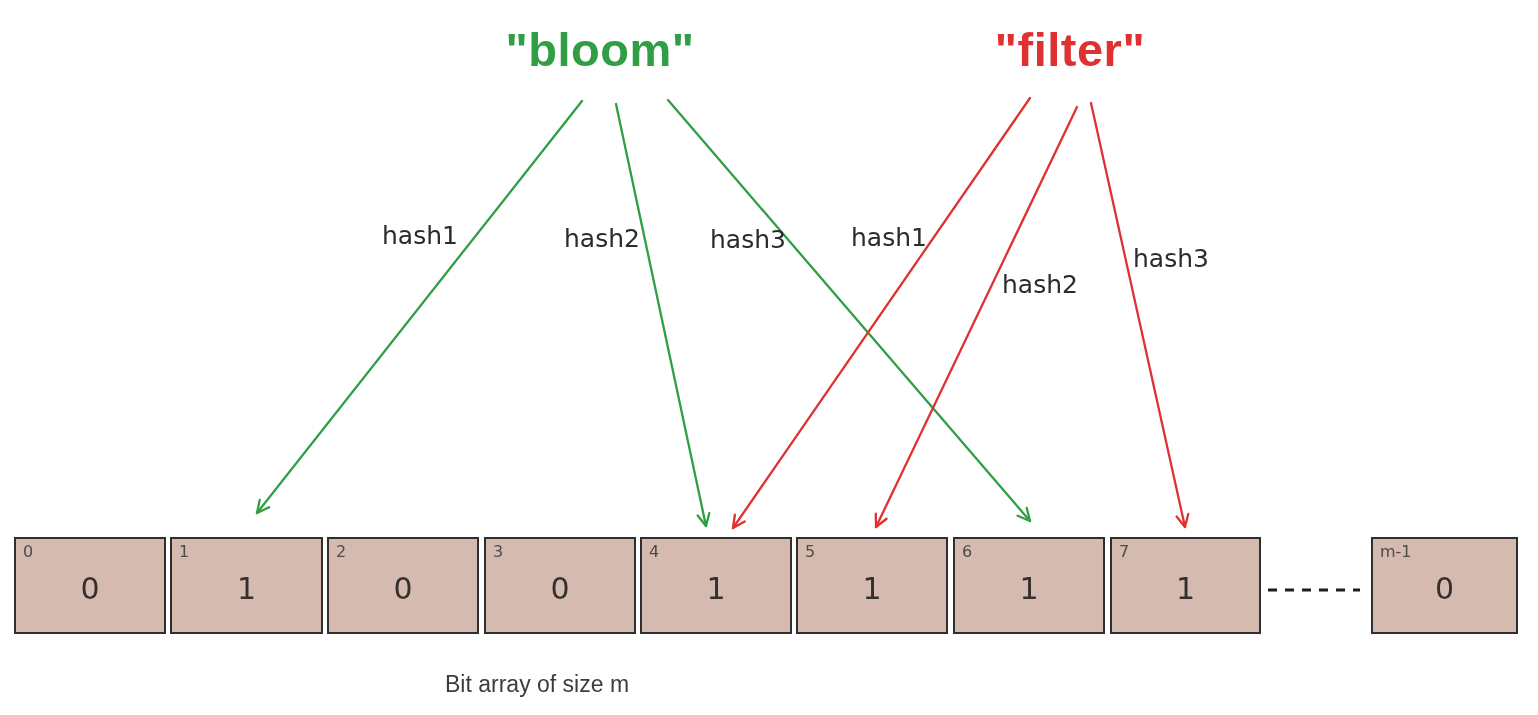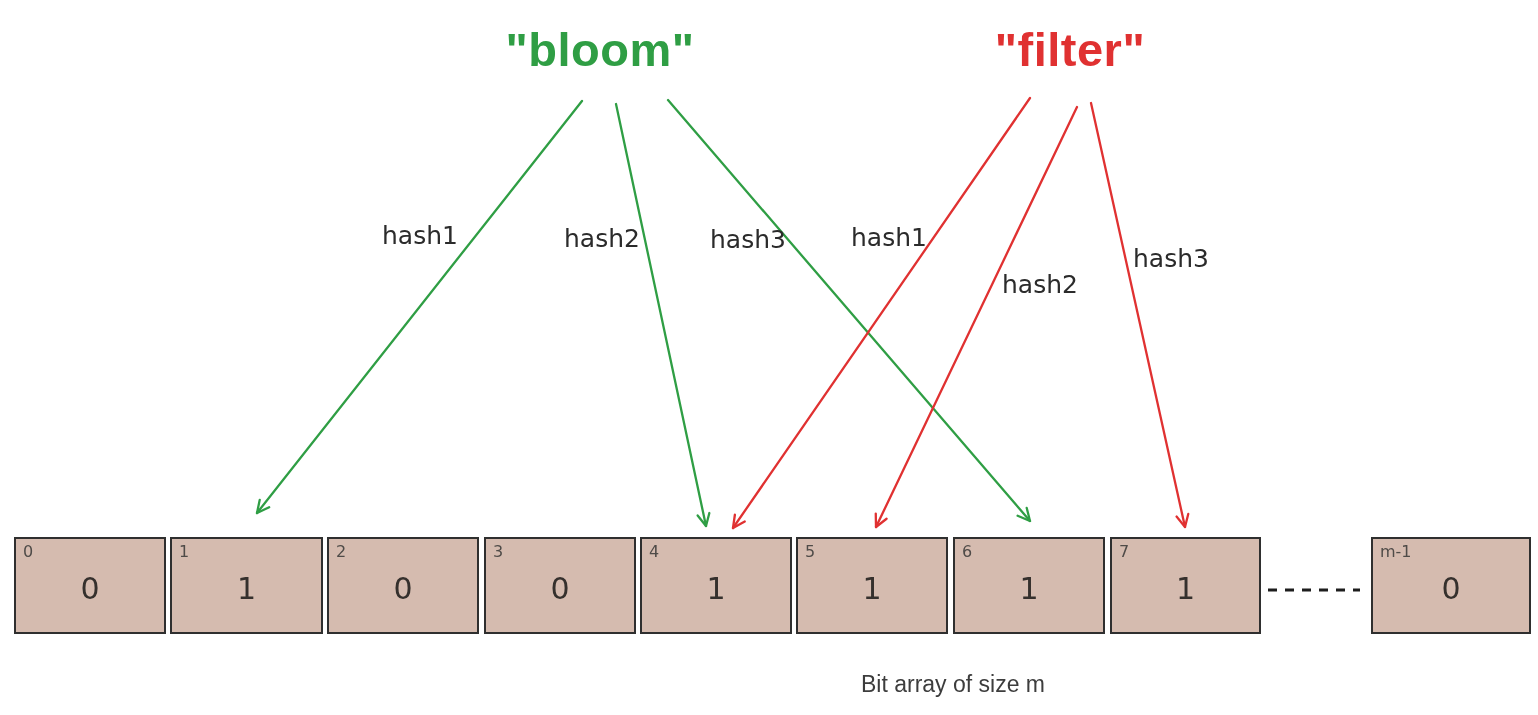--- a/index.html
+++ b/index.html
@@ -77,21 +77,21 @@
     font-size: 30px;
     color: #35302d;
     font-family: "DejaVu Sans", sans-serif;
   }
 
   #array-caption {
     position: absolute;
     left: 445px;
     top: 671px;
     width: 600px;
-    text-align: right;
+    text-align: left;
     font-size: 23px;
     color: #3d3d3d;
     font-family: "Liberation Sans", sans-serif;
   }
 </style>
 </head>
 <body>
 
 <div id="canvas">
 
@@ -148,20 +148,20 @@
     <span class="cell-value">1</span>
   </div>
   <div class="bit-cell" style="left:953px; width:152px;">
     <span class="cell-index">6</span>
     <span class="cell-value">1</span>
   </div>
   <div class="bit-cell" style="left:1110px; width:151px;">
     <span class="cell-index">7</span>
     <span class="cell-value">1</span>
   </div>
-  <div class="bit-cell" style="left:1371px; width:160px;">
+  <div class="bit-cell" style="left:1371px; width:147px;">
     <span class="cell-index">m-1</span>
     <span class="cell-value">0</span>
   </div>
 
   <div id="array-caption">Bit array of size m</div>
 
 </div>
 
 </body></html>

